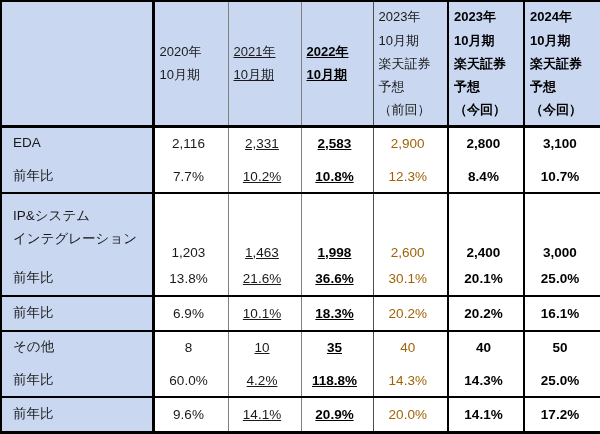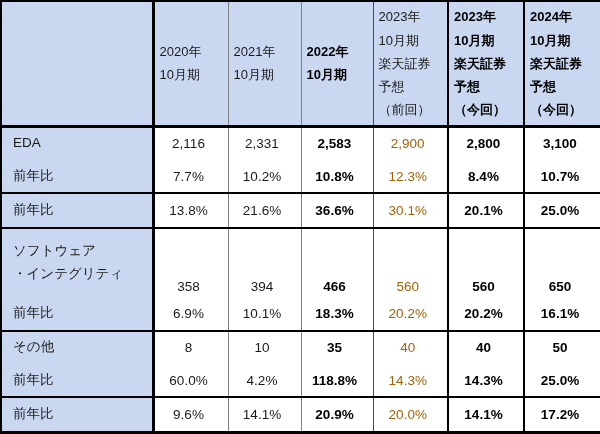--- a/index.html
+++ b/index.html
@@ -33,21 +33,21 @@
   }
   td.lbl, th.lbl { border-right:3px solid #000; }
 
   
   .num {
     background:#ffffff; text-align:center; vertical-align:middle;
     padding-right:5px; font-size:13.5px;
   }
 
   
-  .c2, .c3 { border-left:1px solid #808080; }
+  .c2, .c3 { border-left:1px solid #808080;text-decoration:underline; }
   .c4 { border-left:1px solid #4d4d4d; }
   .c5, .c6 { border-left:2px solid #000; }
 
   
   .bold { font-weight:700; color:#000; }
   td.c4 { color:#a16207; }
 
   
   tbody tr { height:24px; }
   tbody tr.tall { height:50px; }
@@ -106,38 +106,38 @@
       </tr>
       <tr class="group-end">
         <td class="lbl">前年比</td>
         <td class="num c1">7.7%</td>
         <td class="num c2">10.2%</td>
         <td class="num c3 bold">10.8%</td>
         <td class="num c4">12.3%</td>
         <td class="num c5 bold">8.4%</td>
         <td class="num c6 bold">10.7%</td>
       </tr>
+      <tr class="tall">
+        <td class="lbl">IP&amp;システム
+インテグレーション</td>
+        <td class="num c1">1,203</td>
+        <td class="num c2">1,463</td>
+        <td class="num c3 bold">1,998</td>
+        <td class="num c4">2,600</td>
+        <td class="num c5 bold">2,400</td>
+        <td class="num c6 bold">3,000</td>
+      </tr>
       <tr class="group-end">
         <td class="lbl">前年比</td>
         <td class="num c1">13.8%</td>
         <td class="num c2">21.6%</td>
         <td class="num c3 bold">36.6%</td>
         <td class="num c4">30.1%</td>
         <td class="num c5 bold">20.1%</td>
         <td class="num c6 bold">25.0%</td>
-      </tr>
-      <tr class="tall">
-        <td class="lbl">ソフトウェア
-・インテグリティ</td>
-        <td class="num c1">358</td>
-        <td class="num c2">394</td>
-        <td class="num c3 bold">466</td>
-        <td class="num c4">560</td>
-        <td class="num c5 bold">560</td>
-        <td class="num c6 bold">650</td>
       </tr>
       <tr class="group-end">
         <td class="lbl">前年比</td>
         <td class="num c1">6.9%</td>
         <td class="num c2">10.1%</td>
         <td class="num c3 bold">18.3%</td>
         <td class="num c4">20.2%</td>
         <td class="num c5 bold">20.2%</td>
         <td class="num c6 bold">16.1%</td>
       </tr>

